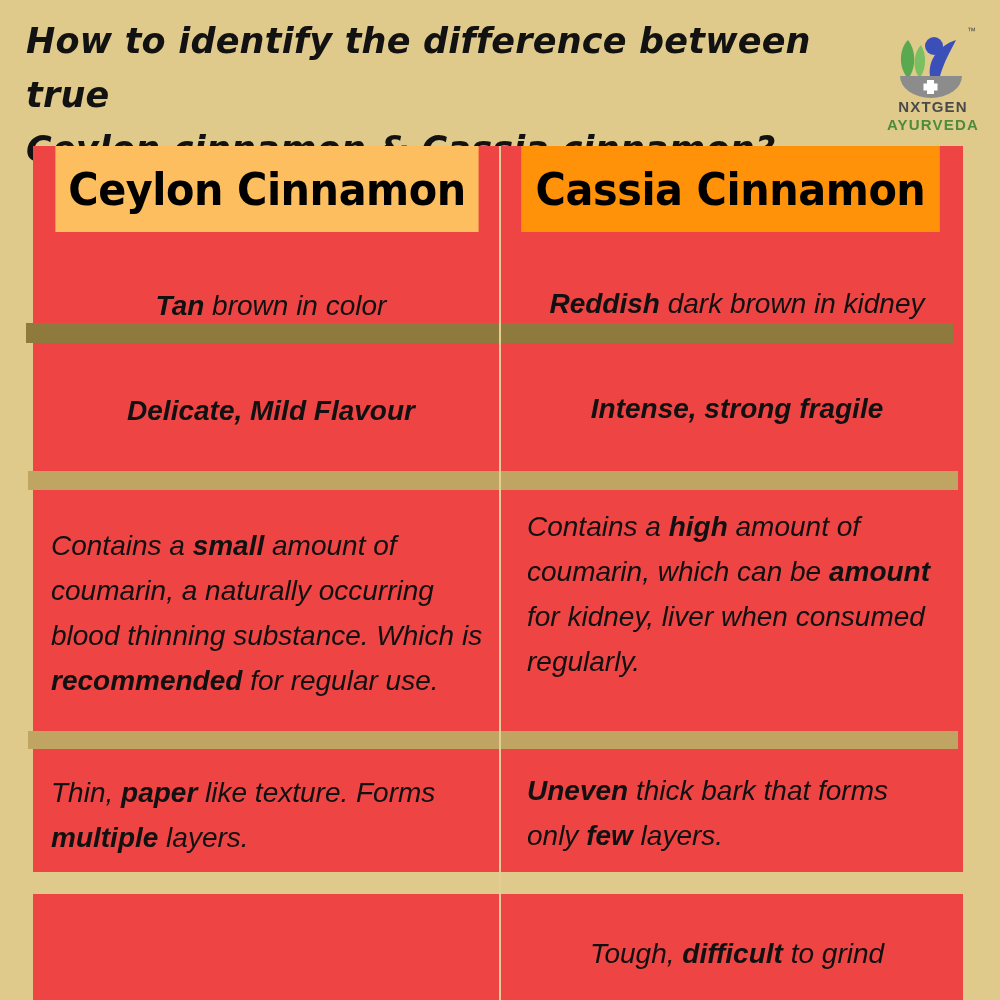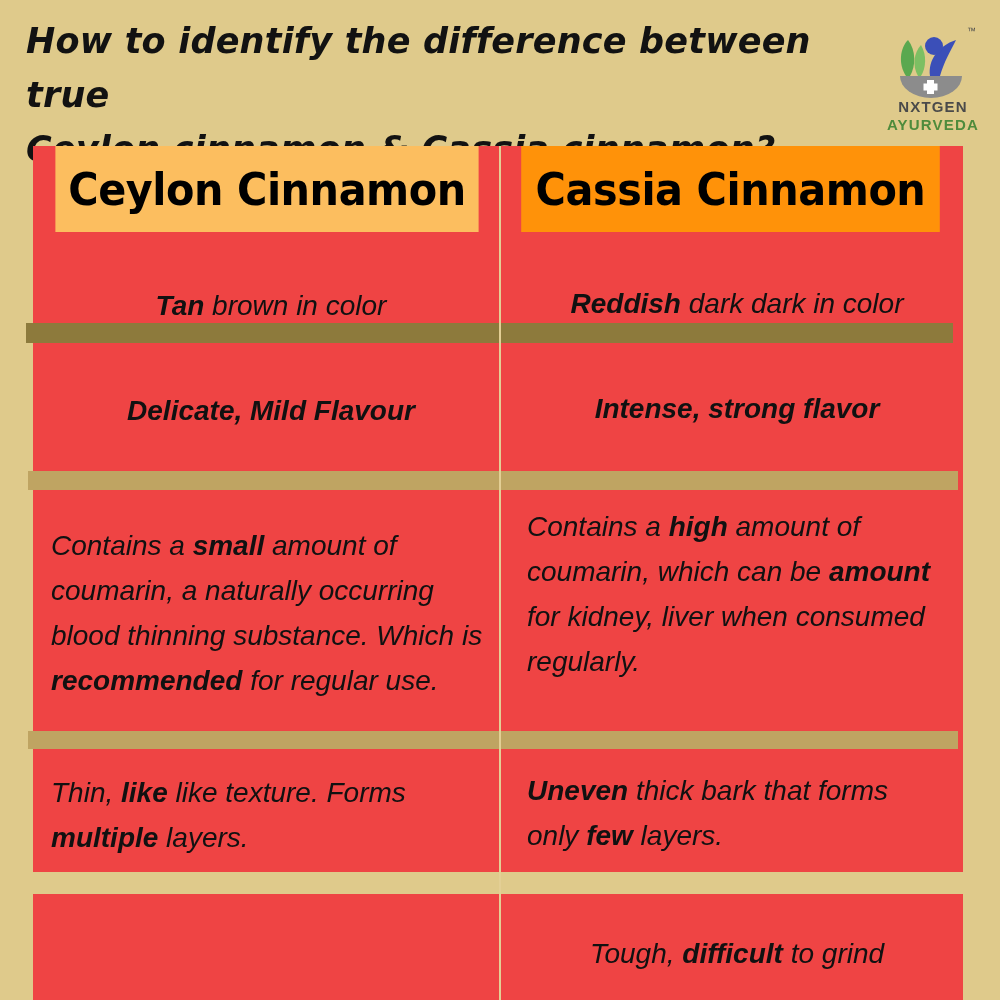--- a/index.html
+++ b/index.html
@@ -177,45 +177,45 @@
 
   <div class="head-row">
     <div class="head-cell" id="head-ceylon" style="background: rgb(252, 190, 95);">Ceylon Cinnamon</div>
     <div class="head-cell" id="head-cassia" style="background: rgb(255, 146, 9);">Cassia Cinnamon</div>
   </div>
 
   <div class="cell left center" style="top:86px;height:142px;">
       <span><b>Tan</b><span> brown in color</span></span>
     </div>
   <div class="cell right center" style="top:86px;height:142px;">
-      <span><b>Reddish</b><span> dark dark in color</span></span>
+      <span><b>Reddish</b><span> dark brown in kidney</span></span>
     </div>
 
   <div class="sep" style="left: -7px; top: 177px; width: 927px; height: 20px; background: rgb(141, 122, 60);"></div>
 
   <div class="cell left center" style="top:197px;height:130px;">
       <span><b>Delicate, Mild Flavour</b></span>
     </div>
   <div class="cell right center" style="top:197px;height:130px;">
-      <span><b>Intense, strong flavor</b></span>
+      <span><b>Intense, strong fragile</b></span>
     </div>
 
   <div class="sep" style="left: -5px; top: 325px; width: 930px; height: 19px; background: rgb(191, 164, 98);"></div>
 
   <div class="cell left" style="top:344px;height:241px;">
       <span><span>Contains a </span><b>small</b><span> amount of coumarin, a naturally occurring blood thinning substance. Which is </span><b>recommended</b><span> for regular use.</span></span>
     </div>
   <div class="cell right" style="top:344px;height:241px;align-items:flex-start;padding-top:14px;">
       <span><span>Contains a  </span><b>high</b><span> amount of coumarin, which can be </span><b>amount</b><span> for kidney, liver when consumed regularly.</span></span>
     </div>
 
   <div class="sep" style="left: -5px; top: 585px; width: 930px; height: 18px; background: rgb(191, 164, 98);"></div>
 
   <div class="cell left" style="top:608px;height:118px;">
-      <span><span>Thin, </span><b>like</b><span> like texture. Forms </span><b>multiple</b><span> layers.</span></span>
+      <span><span>Thin, </span><b>paper</b><span> like texture. Forms </span><b>multiple</b><span> layers.</span></span>
     </div>
   <div class="cell right" style="top:608px;height:118px;">
       <span><b>Uneven</b><span> thick bark that forms only </span><b>few</b><span> layers.</span></span>
     </div>
 
   <div class="sep" style="left: -5px; top: 726px; width: 937px; height: 22px; background: rgb(223, 202, 139);"></div>
 
   <div class="cell right center" style="top:748px;height:119px;">
       <span><span>Tough, </span><b>difficult</b><span> to grind</span></span>
     </div>

